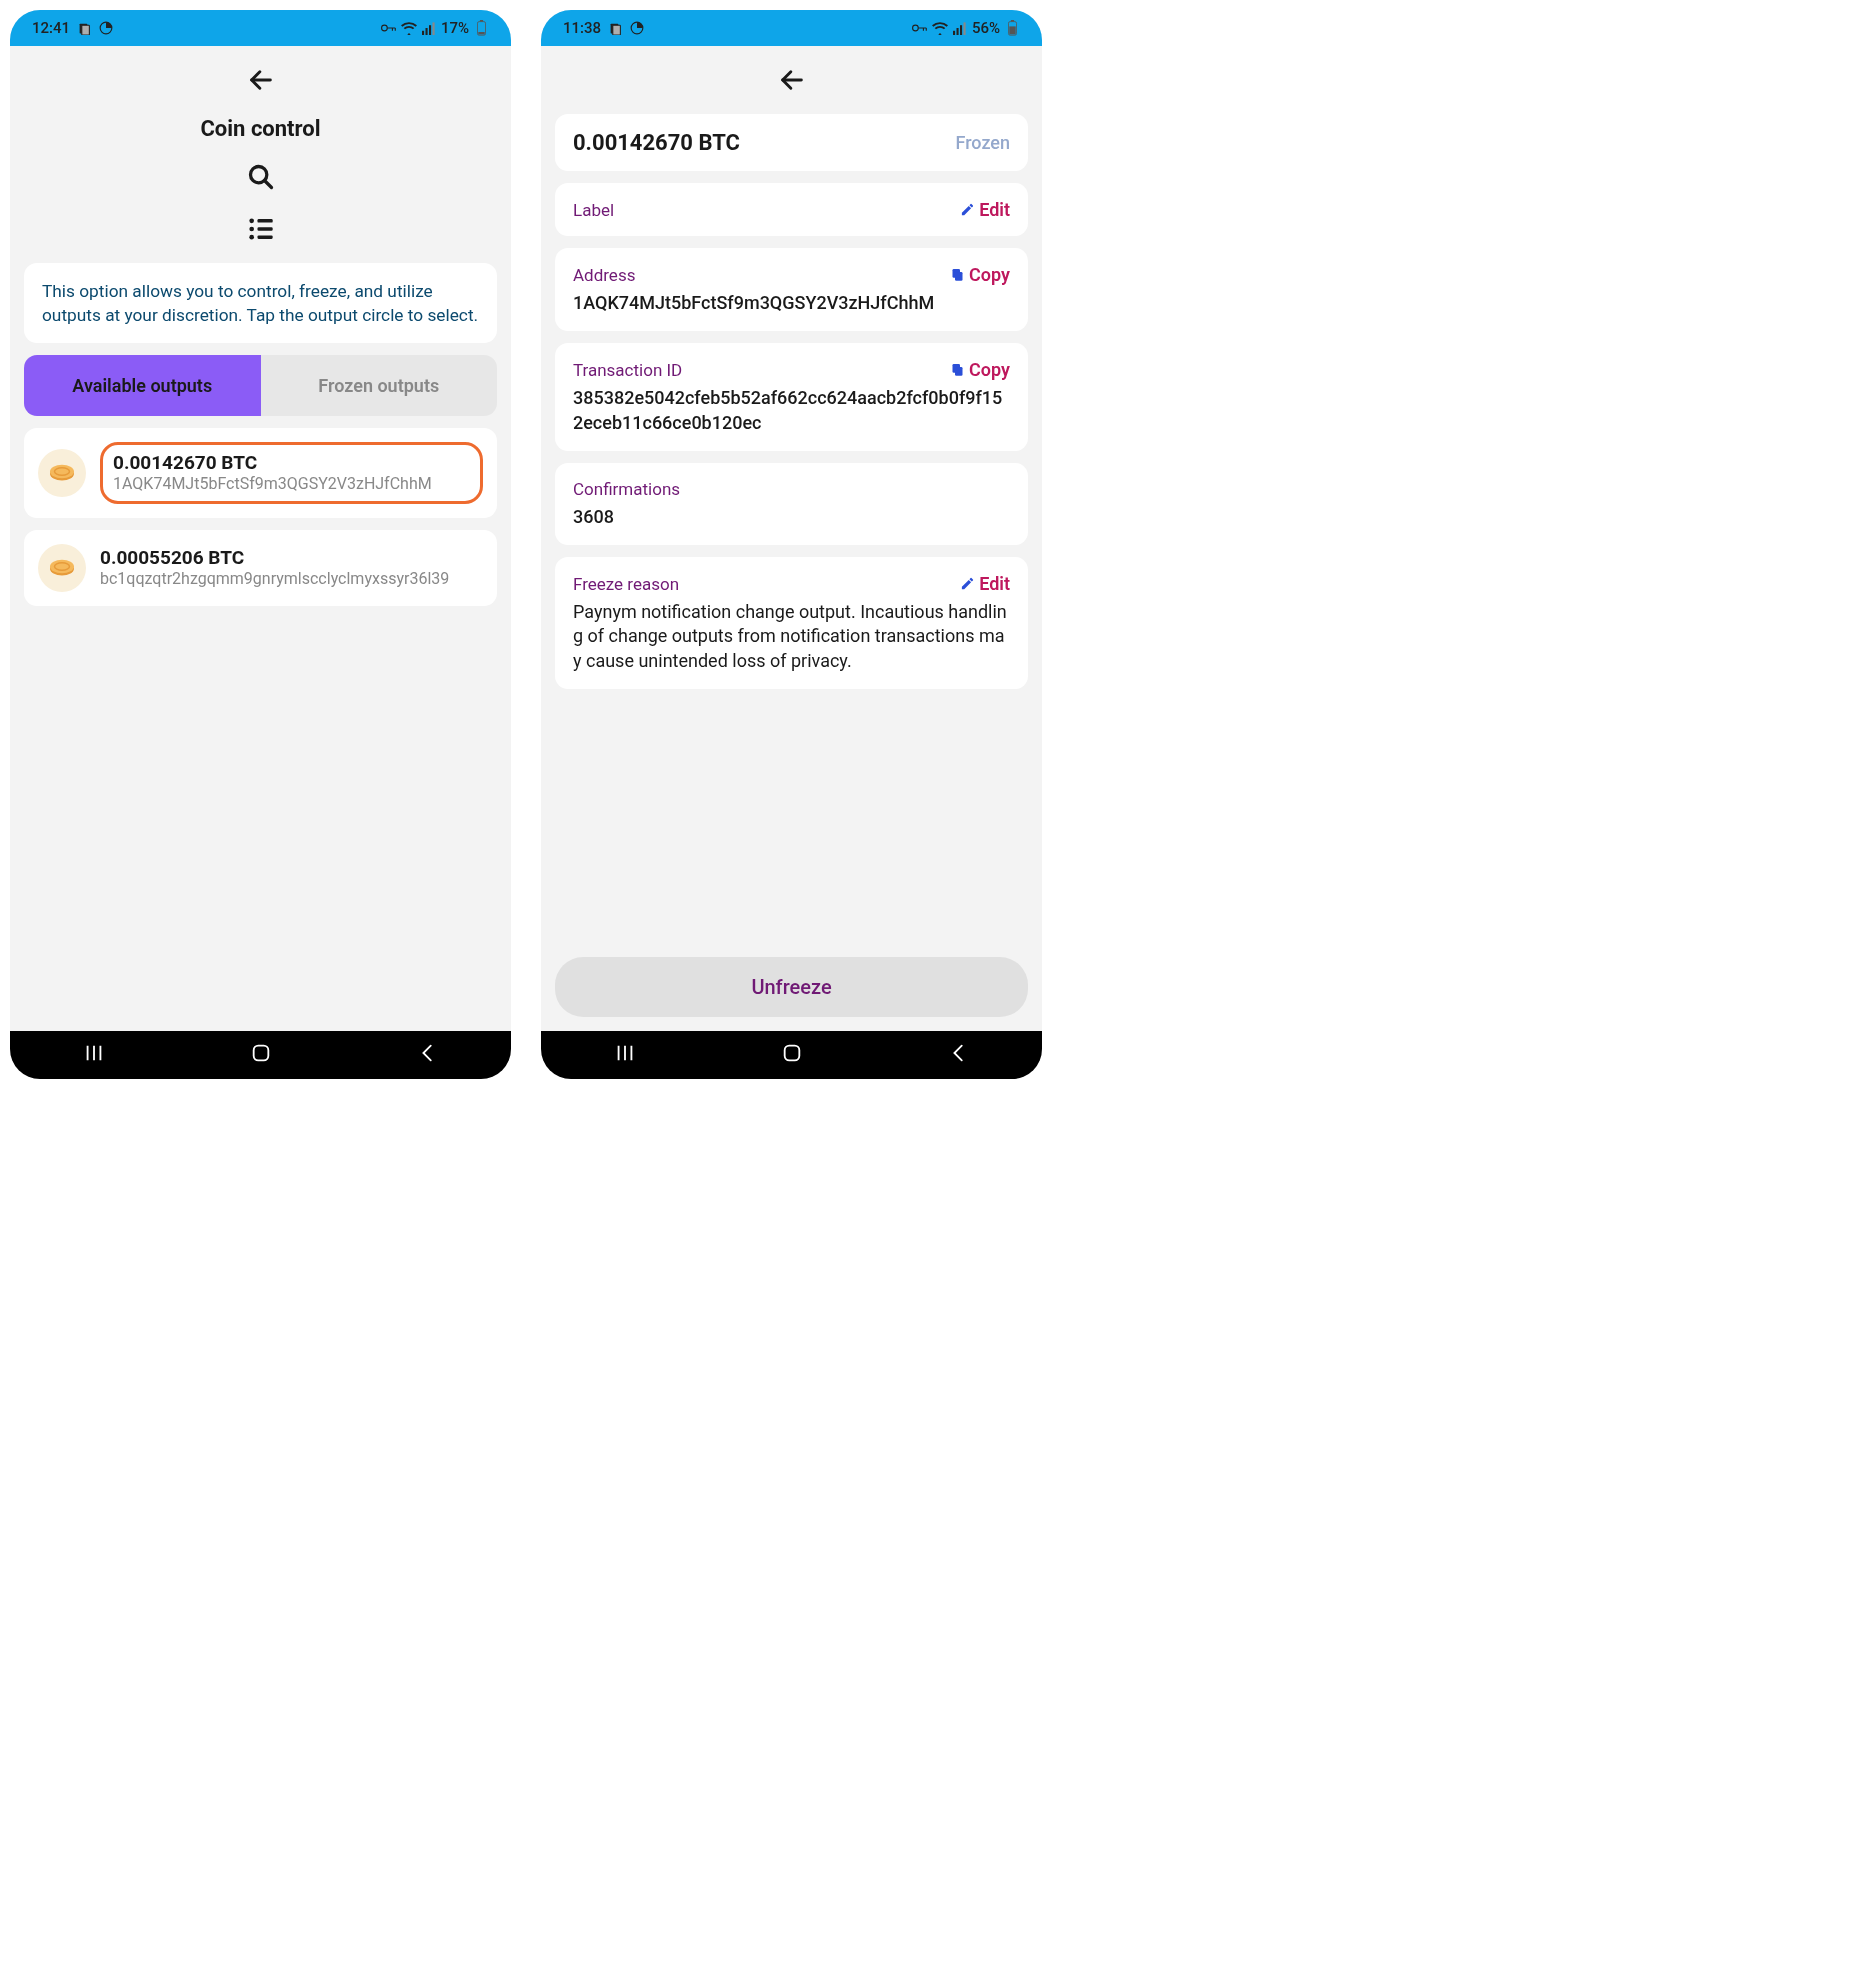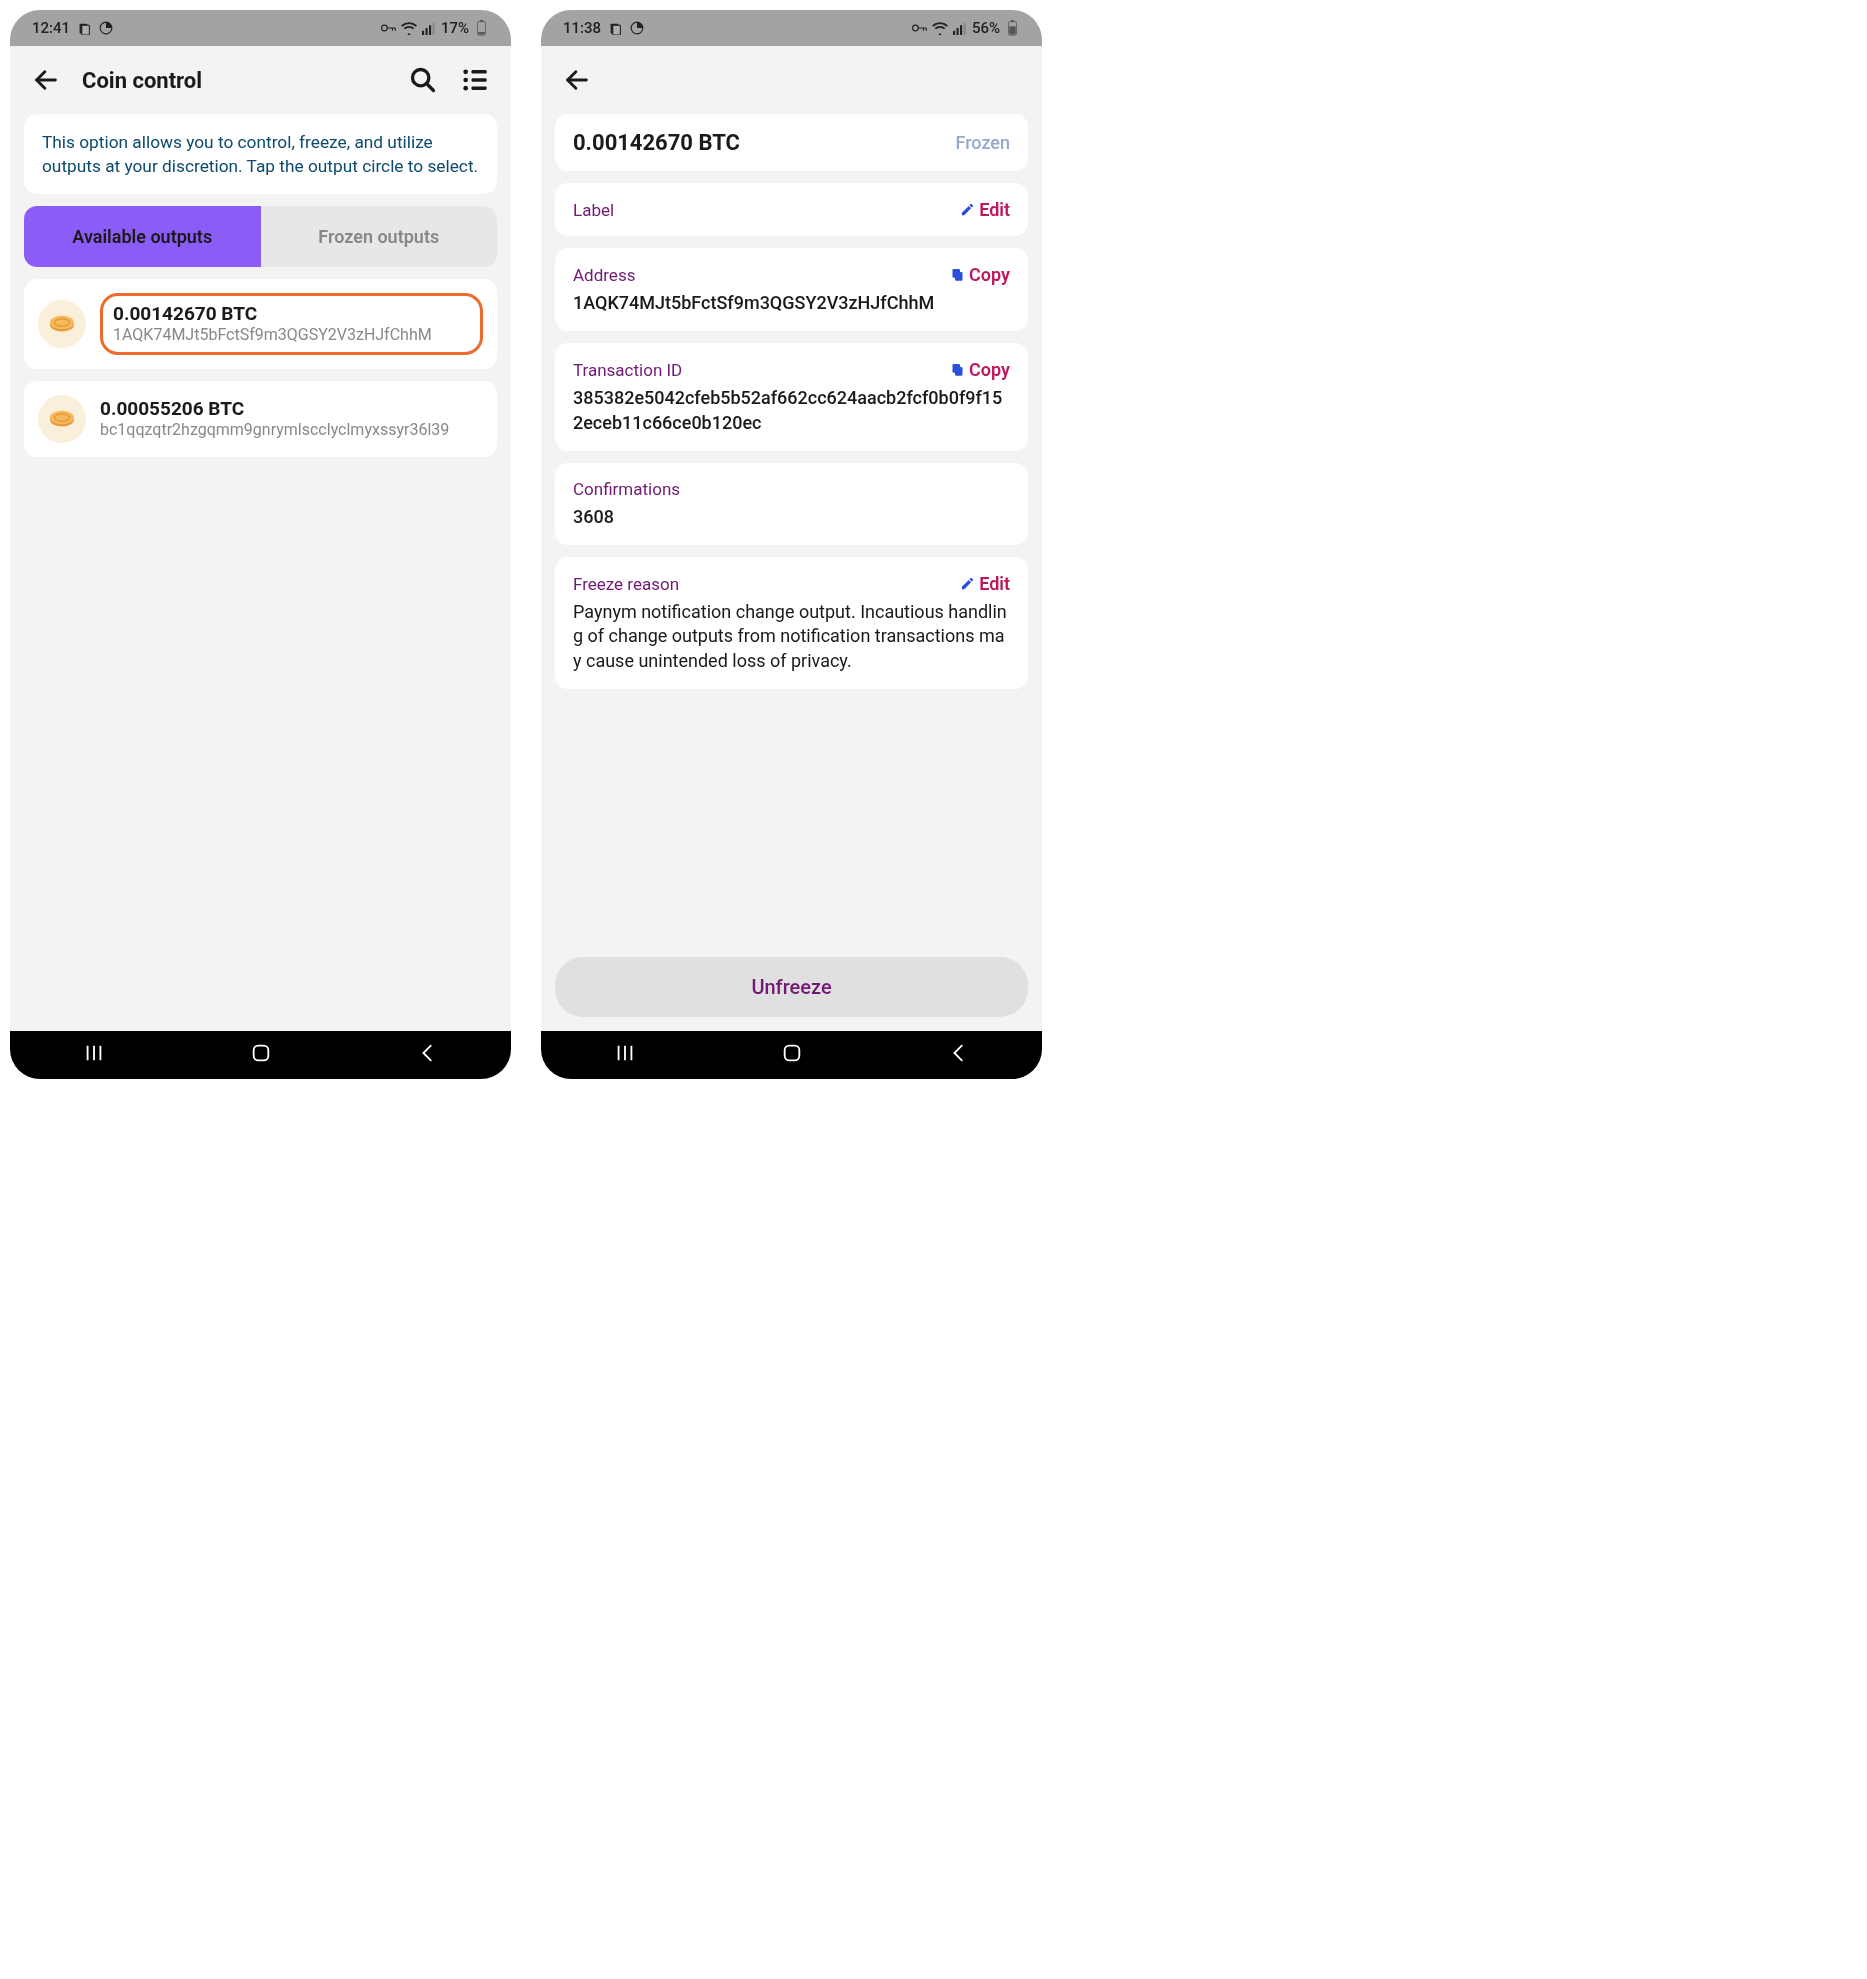--- a/index.html
+++ b/index.html
@@ -14,38 +14,39 @@
     width: 501px;
     border-radius: 30px;
     overflow: hidden;
     display: flex;
     flex-direction: column;
     height: 1069px;
     position: relative;
     background: #f3f3f3;
   }
   .status-bar {
-    background: #a3a3a3;
+    background: #0ea5e9;
     height: 36px;
     display: flex;
     align-items: center;
     justify-content: space-between;
     padding: 0 22px;
     font-size: 15px;
     font-weight: 500;
     color: #222;
   }
   .status-left { display: flex; align-items: center; gap: 6px; }
   .status-right { display: flex; align-items: center; gap: 4px; }
   .sb-icon { width: 16px; height: 16px; display:inline-flex; align-items:center; justify-content:center;}
   .app-header {
     display: flex;
     align-items: center;
     padding: 18px 20px;
     gap: 20px;
+    flex-direction: column;
   }
   .app-header .title {
     font-size: 22px;
     font-weight: 700;
     color: #1a1a1a;
     flex: 1;
   }
   .back-icon, .search-icon, .list-icon {
     width: 32px; height: 32px; display:flex; align-items:center; justify-content:center;
   }

